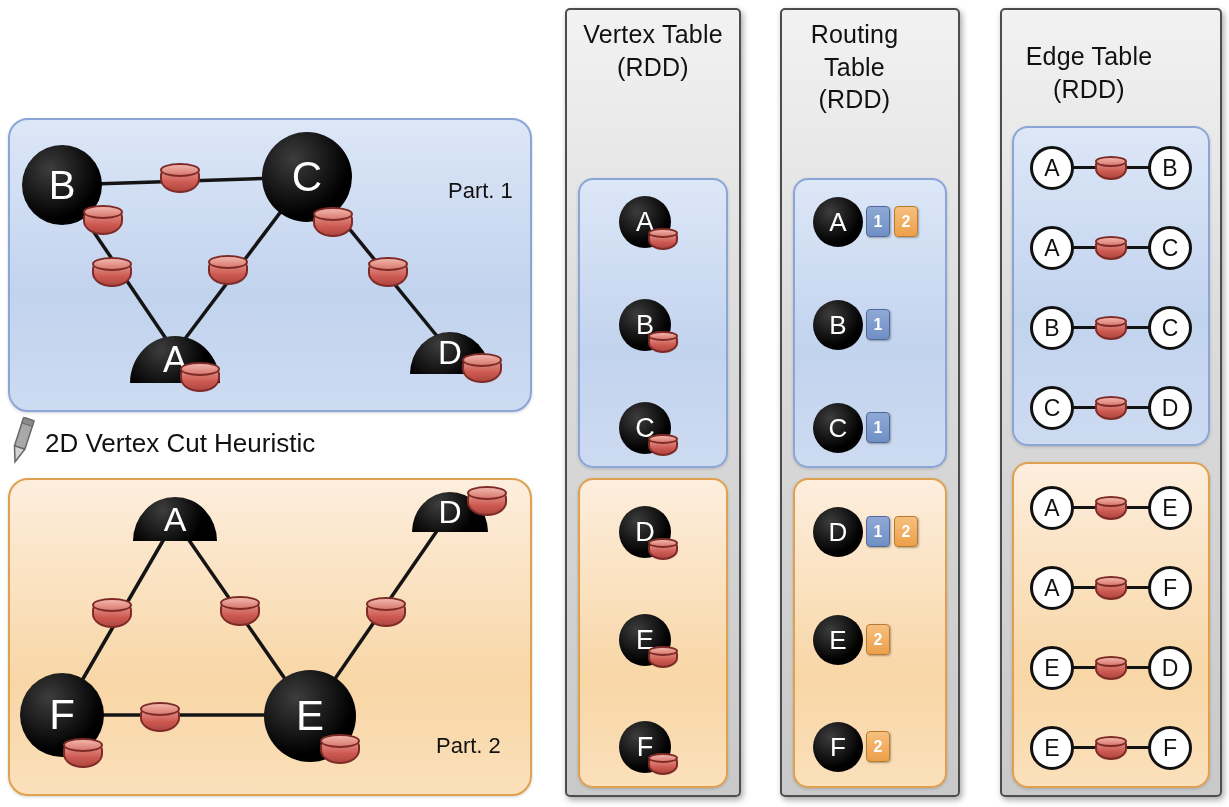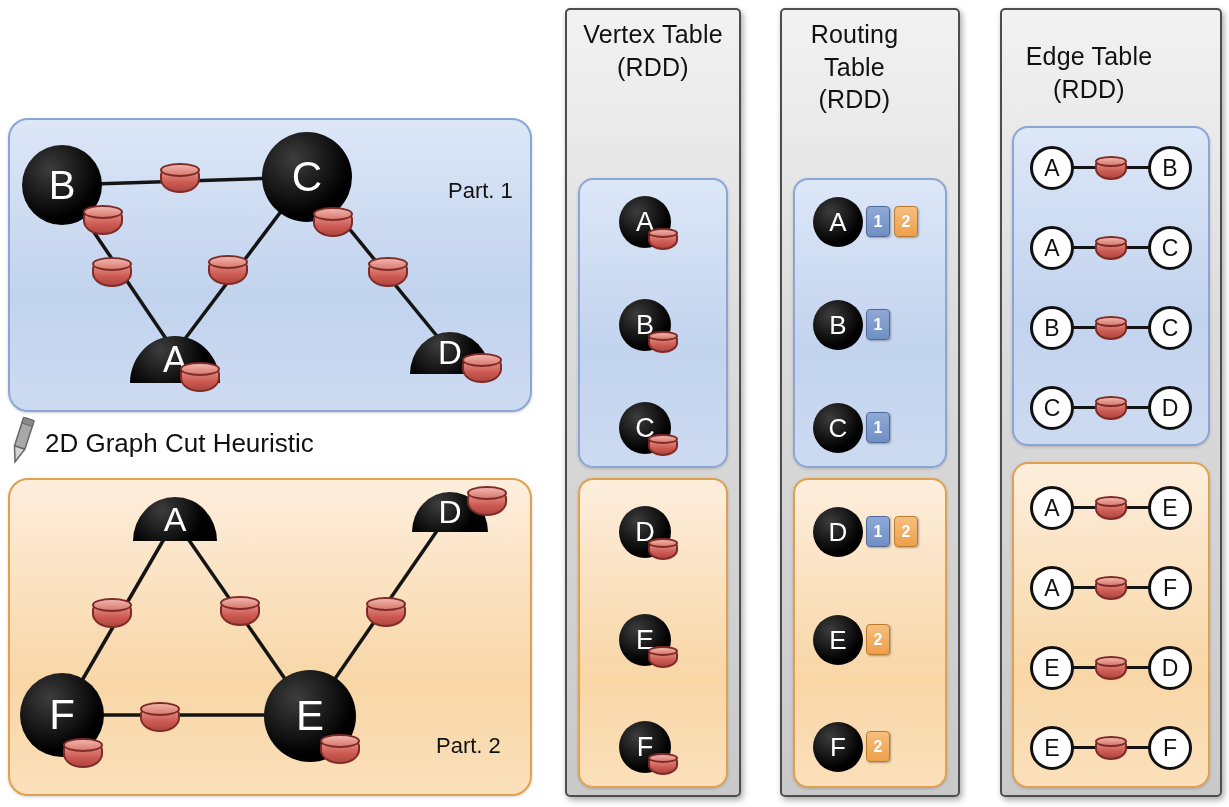--- a/index.html
+++ b/index.html
@@ -145,21 +145,21 @@
       <div class="cap"></div>
     </div>
 
   <svg class="abs" style="left:4px; top:414px;" width="36" height="56" viewBox="0 0 36 56">
     <g transform="rotate(18 18 28)">
       <rect x="12" y="4" width="11" height="30" rx="2" fill="#a8a8a8" stroke="#666" stroke-width="1.5"></rect>
       <rect x="12" y="4" width="11" height="6" fill="#8a8a8a" stroke="#666" stroke-width="1"></rect>
       <polygon points="12,34 23,34 17.5,49" fill="#d2d2d2" stroke="#666" stroke-width="1.5"></polygon>
     </g>
   </svg>
-  <div class="label" style="left:45px; top:428px; font-size:26px;">2D Graph Cut Heuristic</div>
+  <div class="label" style="left:45px; top:428px; font-size:26px;">2D Vertex Cut Heuristic</div>
 
   <div class="table-col" style="left:565px; top:8px; width:176px; height:789px;"></div>
   <div class="table-title" style="left:565px; top:18px; width:176px;">Vertex Table
 (RDD)</div>
   <div class="panel part-blue" style="left:578px; top:178px; width:150px; height:290px; border-radius:15px;"></div>
   <div class="panel part-orange" style="left:578px; top:478px; width:150px; height:310px; border-radius:15px;"></div>
 
   <div class="vertex" style="left:619px; top:196px; width:52px; height:52px; font-size:27px;">A</div>
   <div class="cyl" style="left:648px; top:228px; width:30px; height:22px;">
       <div class="body"></div>

